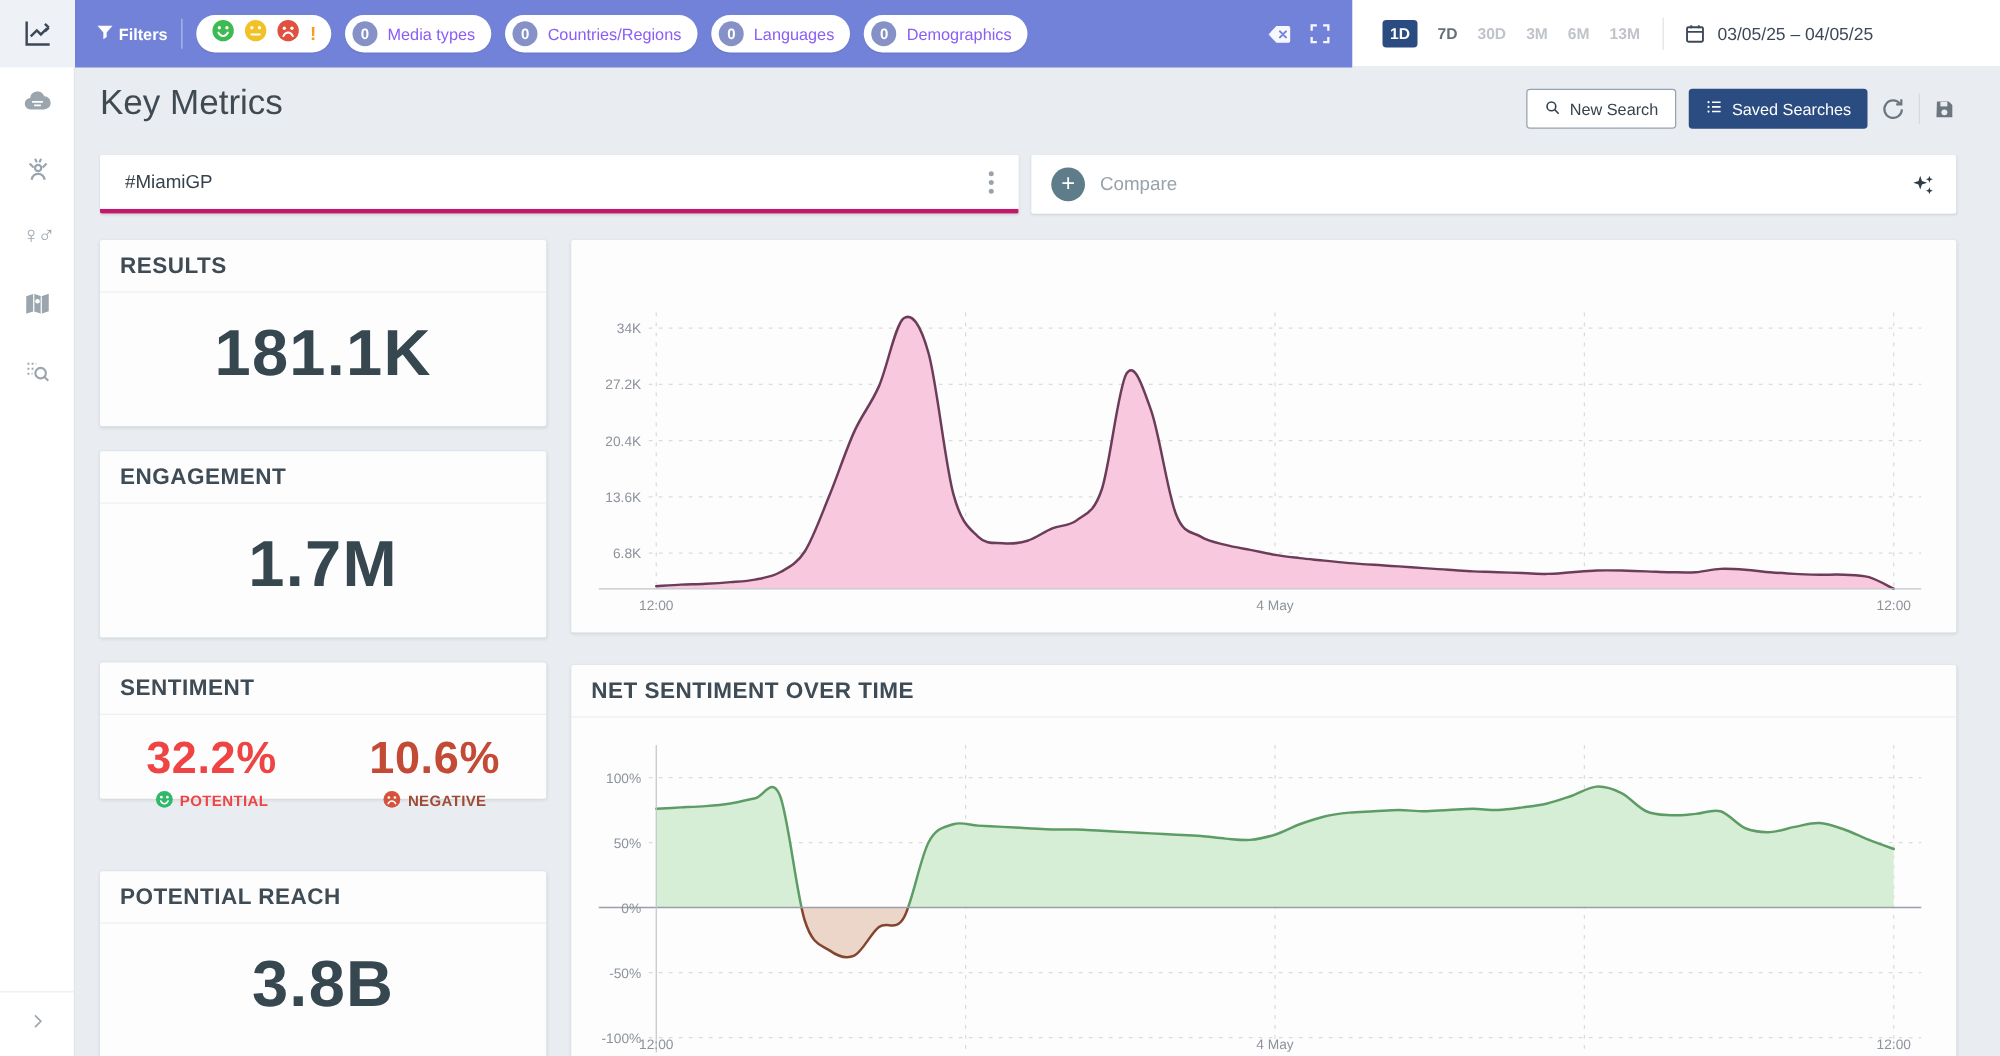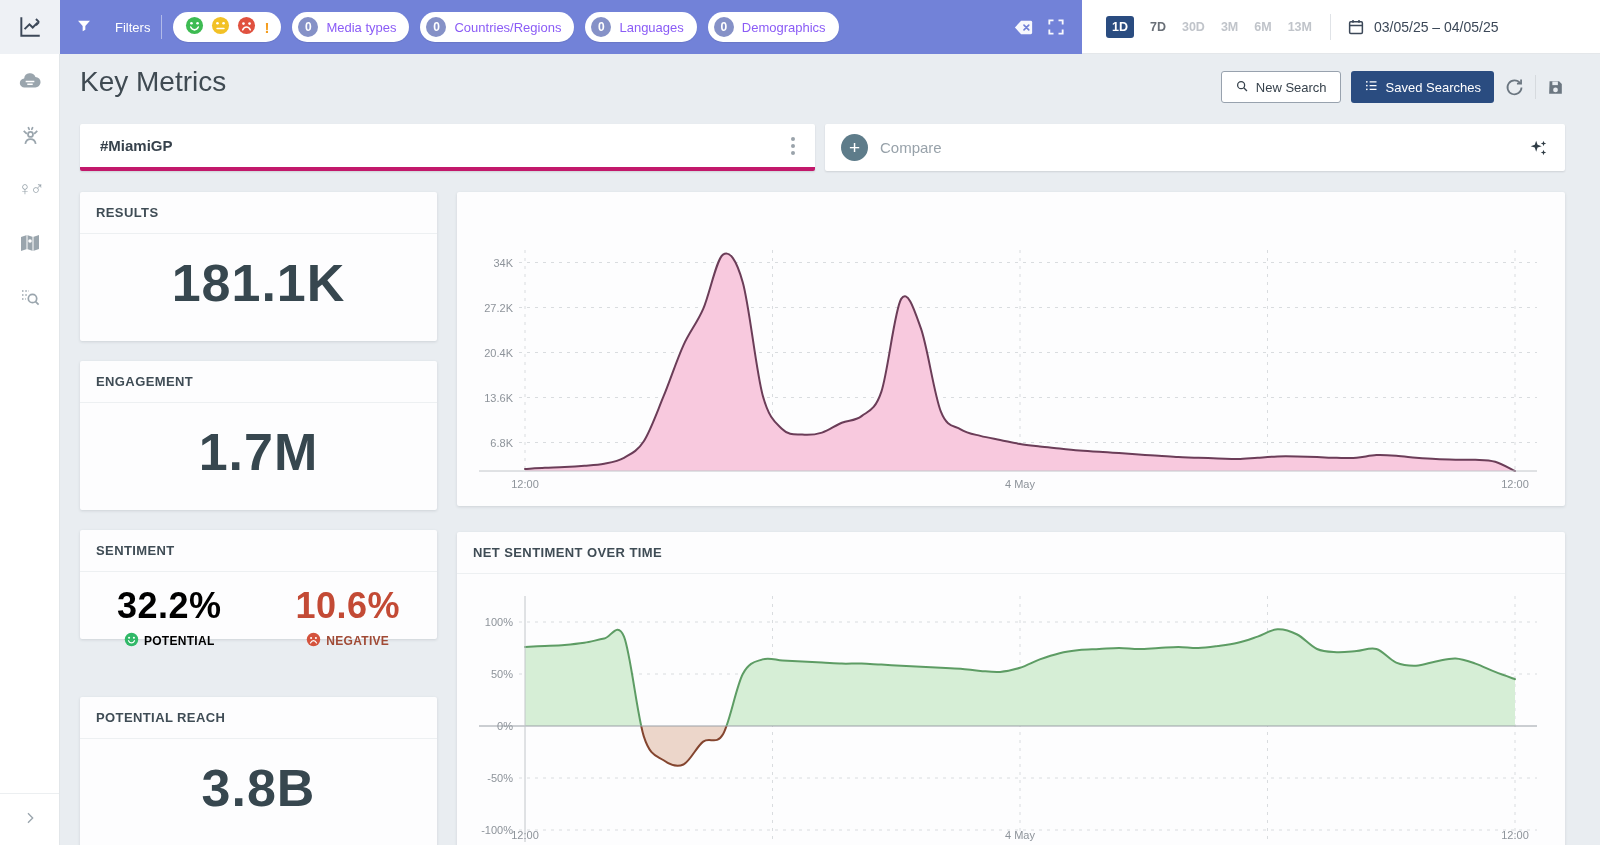--- a/index.html
+++ b/index.html
@@ -9,21 +9,21 @@
   
   .sidebar{position:absolute;left:0;top:0;bottom:0;width:60px;background:#ffffff;border-right:1px solid #e2e6e9;z-index:6;}
   .sb-item{width:60px;height:54px;display:flex;align-items:center;justify-content:center;color:#9aa5ad;cursor:pointer;}
   .sb-item.active{background:#eef1f5;color:#3c4858;}
   .sb-item svg{display:block;}
   .gender-glyph{font-size:19px;letter-spacing:-2px;color:#9aa5ad;}
   .sb-bottom{position:absolute;bottom:0;left:0;right:0;height:52px;border-top:1px solid #eceff1;display:flex;align-items:center;justify-content:center;color:#9aa5ad;cursor:pointer;}
 
   
   .topbar{position:absolute;left:60px;top:0;width:1022px;height:54px;background:#7282d8;display:flex;align-items:center;gap:11px;padding:0 16px;}
-  .tb-filters{display:flex;align-items:center;gap:23px;color:#ffffff;font-size:13px;cursor:pointer;}
+  .tb-filters{display:flex;align-items:center;gap:3px;color:#ffffff;font-size:13px;cursor:pointer;font-weight:bold;}
   .tb-divider{width:1px;height:24px;background:rgba(255,255,255,.45);}
   .pill{display:flex;align-items:center;gap:8px;background:#ffffff;border-radius:16px;height:30px;padding:0 13px 0 6px;cursor:pointer;box-shadow:0 1px 1px rgba(0,0,0,.08);}
   .pill.emoji{padding:0 12px;gap:7px;}
   .badge{width:20px;height:20px;border-radius:50%;background:#8591c7;color:#fff;font-size:12px;font-weight:700;display:flex;align-items:center;justify-content:center;}
   .plabel{font-size:13px;color:#8b5cf6;white-space:nowrap;}
   .bang{color:#f59d1d;font-weight:700;font-size:15px;margin-left:1px;}
   .tb-spacer{flex:1;}
   .tb-icon{color:#ffffff;display:flex;align-items:center;cursor:pointer;opacity:.95;}
 
   
@@ -39,44 +39,44 @@
   
   .page-title{position:absolute;left:80px;top:66px;font-size:28px;font-weight:400;color:#3f4a52;margin:0;}
   .hdr-actions{position:absolute;right:35px;top:71px;display:flex;align-items:center;gap:10px;}
   .btn{height:32px;display:flex;align-items:center;gap:7px;padding:0 13px;border-radius:3px;font-size:13px;cursor:pointer;border:none;}
   .btn.outline{background:#ffffff;border:1px solid #98a2ae;color:#37424c;}
   .btn.primary{background:#2a4c80;color:#ffffff;}
   .act-icon{color:#6b7680;display:flex;align-items:center;cursor:pointer;}
   .hdr-div{width:1px;height:24px;background:#d6dade;}
 
   
-  .search-box{position:absolute;left:80px;top:124px;width:735px;height:47px;background:#ffffff;border-radius:2px;box-shadow:0 1px 2px rgba(40,50,60,.14);border-bottom:4px solid #c2186b;display:flex;align-items:center;padding:0 14px 0 20px;cursor:text;font-weight:bold;}
+  .search-box{position:absolute;left:80px;top:124px;width:735px;height:47px;background:#ffffff;border-radius:2px;box-shadow:0 1px 2px rgba(40,50,60,.14);border-bottom:4px solid #c2186b;display:flex;align-items:center;padding:0 14px 0 20px;cursor:text;}
   .query{font-size:15px;color:#37424c;flex:1;}
   .kebab{display:flex;flex-direction:column;gap:3px;padding:4px 6px;cursor:pointer;}
   .kebab i{width:4px;height:4px;border-radius:50%;background:#9aa3ab;display:block;}
   .compare-box{position:absolute;left:825px;top:124px;width:740px;height:47px;background:#ffffff;border-radius:2px;box-shadow:0 1px 2px rgba(40,50,60,.14);display:flex;align-items:center;gap:12px;padding:0 16px;cursor:pointer;}
   .plus-circle{width:27px;height:27px;border-radius:50%;background:#5e7c8a;color:#fff;font-size:19px;font-weight:400;display:flex;align-items:center;justify-content:center;line-height:1;}
   .cmp-label{font-size:15px;color:#98a2aa;flex:1;}
   .sparkle{color:#2f3c45;display:flex;align-items:center;}
 
   
   .card{position:absolute;background:#fdfdfe;border-radius:2px;box-shadow:0 1px 3px rgba(45,55,65,.14);}
-  .card-h{height:42px;display:flex;align-items:center;padding:0 16px;border-bottom:1px solid #edf0f2;font-size:13px;font-weight:700;color:#3f4c55;letter-spacing:.4px;}
+  .card-h{height:42px;display:flex;align-items:center;padding:0 16px;border-bottom:1px solid #edf0f2;font-size:18px;font-weight:700;color:#3f4c55;letter-spacing:.4px;}
   .c-results{left:80px;top:192px;width:357px;height:149px;}
   .c-engagement{left:80px;top:361px;width:357px;height:149px;}
   .c-sentiment{left:80px;top:530px;width:357px;height:109px;}
   .c-reach{left:80px;top:697px;width:357px;height:170px;}
   .c-chart1{left:457px;top:192px;width:1108px;height:314px;}
   .c-chart2{left:457px;top:532px;width:1108px;height:400px;}
   .big-val{text-align:center;font-size:52px;font-weight:700;color:#37474f;margin-top:19px;letter-spacing:1px;}
   .sent-body{display:flex;margin-top:13px;}
   .sent-col{flex:1;text-align:center;}
   .sent-val{font-size:36px;font-weight:700;letter-spacing:.5px;}
   .sent-sub{font-size:12px;font-weight:700;margin-top:5px;display:flex;align-items:center;justify-content:center;gap:5px;letter-spacing:.3px;}
-  .pos{color:#000000;}
+  .pos{color:#ef4444;}
   .neg{color:#c34a35;}
   .neg-sub{color:#a04a35;}
 
   
   .chart-mount{position:absolute;left:0;top:42px;right:0;bottom:0;overflow:hidden;}
   .chart-mount text{font-family:"Liberation Sans",sans-serif;}
   .gl{stroke:#d9dcdf;stroke-width:1;stroke-dasharray:3 5;fill:none;}
   .axl{stroke:#c2c6ca;stroke-width:1;fill:none;}
   .zl{stroke:#9aa0a6;stroke-width:1.2;fill:none;}
   .tl{fill:#8d939a;font-size:11px;}

